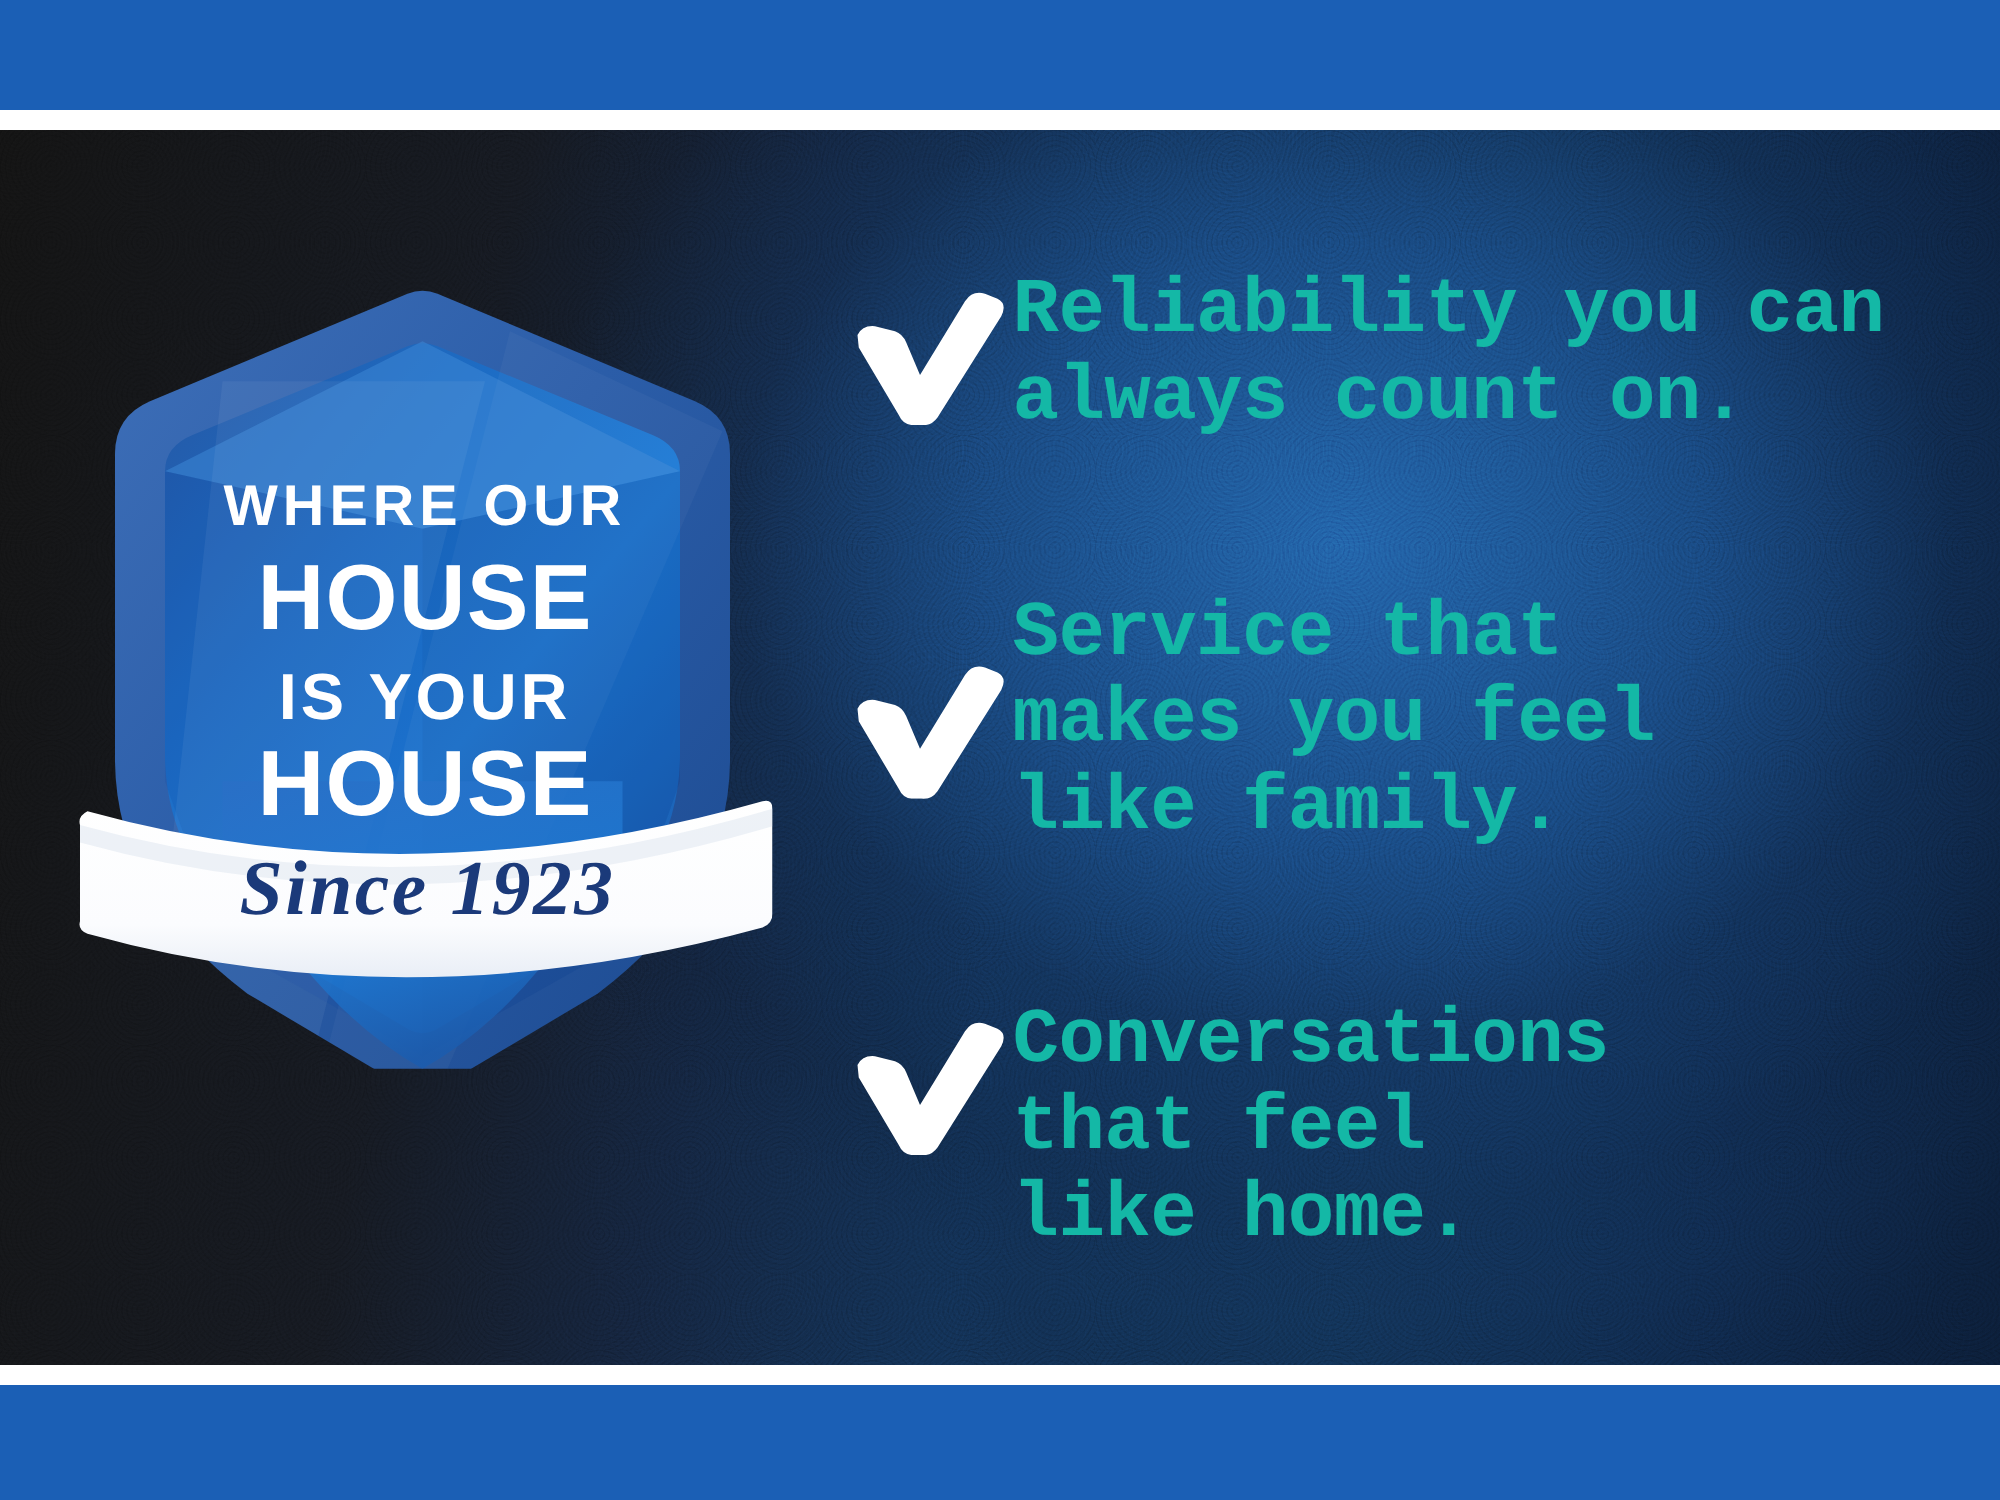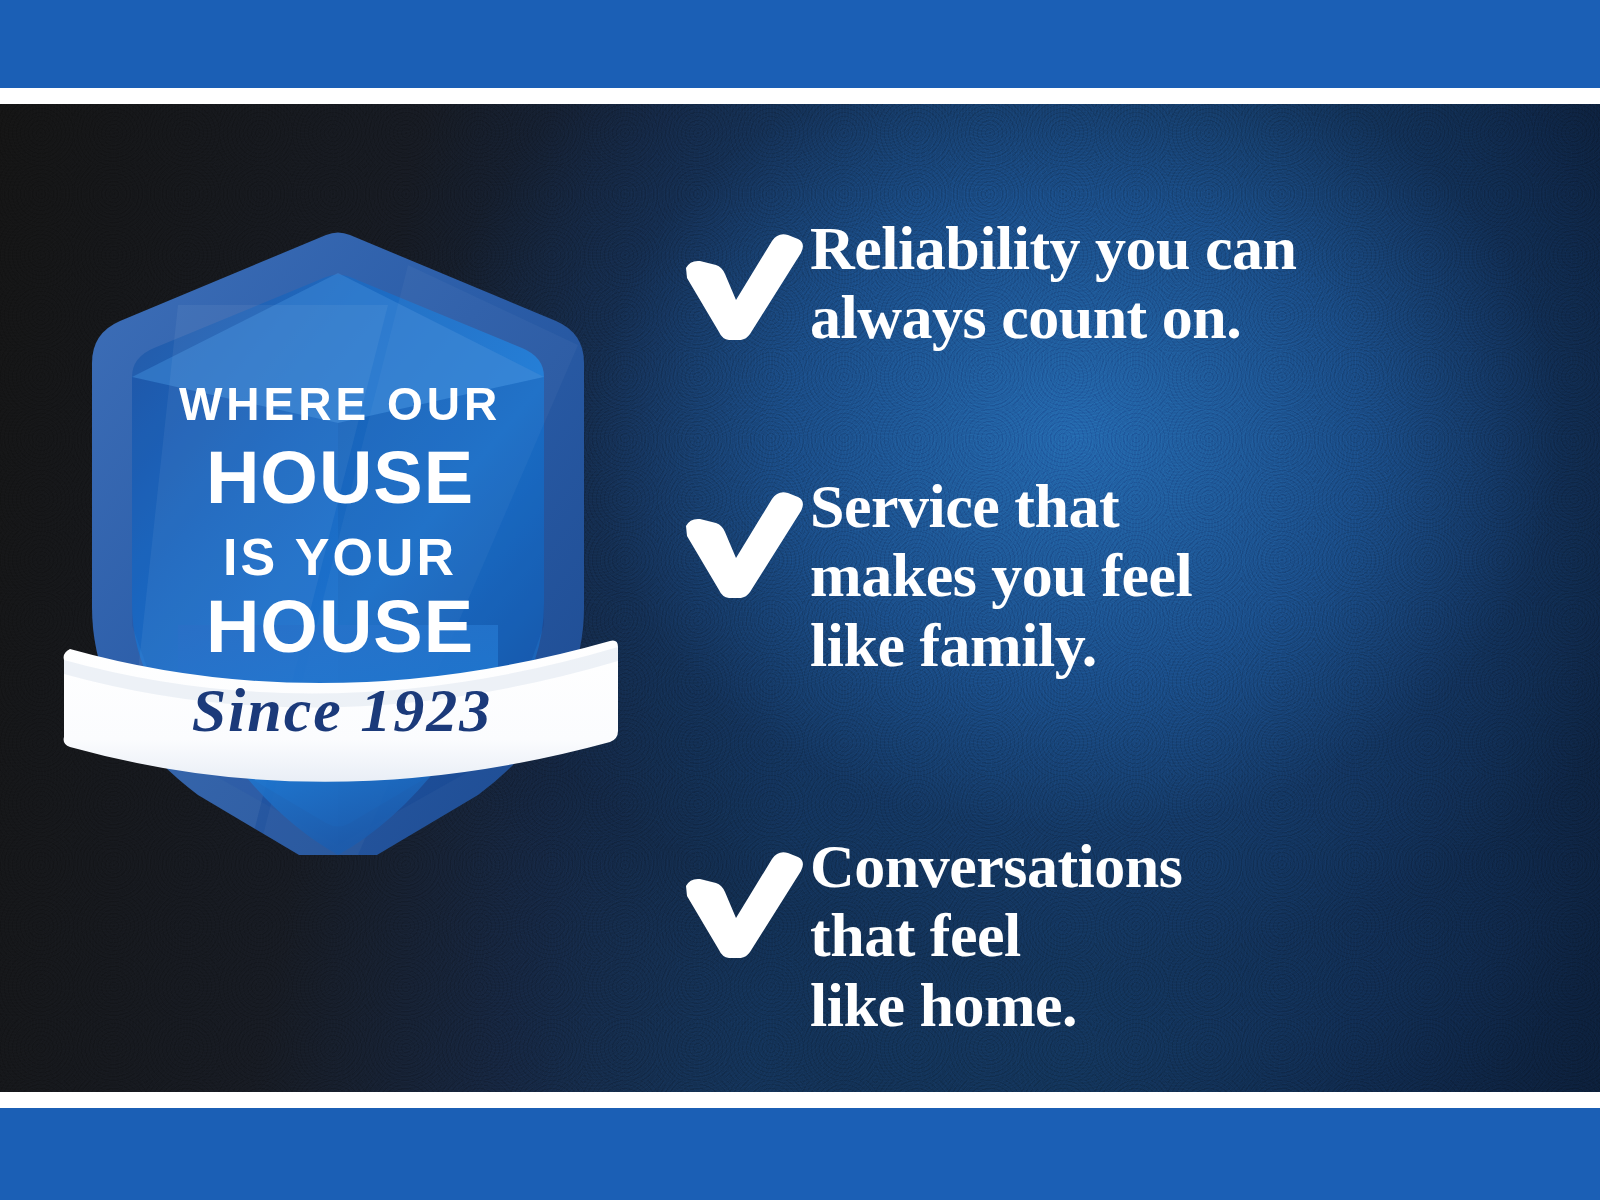--- a/index.html
+++ b/index.html
@@ -125,31 +125,31 @@
     align-items: flex-start;
   }
   .tick {
     flex: 0 0 auto;
     width: 150px;
     height: 120px;
     margin-top: 6px;
   }
   .tick svg { display:block; width:100%; height:100%; }
   .bullet-text {
-    color: #ffffff;
-    font-family: Liberation Serif, serif;
+    color: #14b8a6;
+    font-family: Liberation Mono, monospace;
     font-weight: 700;
     font-size: 62px;
     line-height: 1.12;
     letter-spacing: -0.5px;
     white-space: pre-line;
   }
   #bullet-0 { top: 110px; }
-  #bullet-1 { top: 368px; }
-  #bullet-2 { top: 728px; }
+  #bullet-1 { top: 368px; align-items: center; }
+  #bullet-2 { top: 694px; }
 </style>
 </head>
 <body>
 
 <div id="canvas">
 
   <div id="bar-top" class="brand-bar"></div>
   <div id="rule-top" class="white-rule"></div>
 
   <div id="stage">

